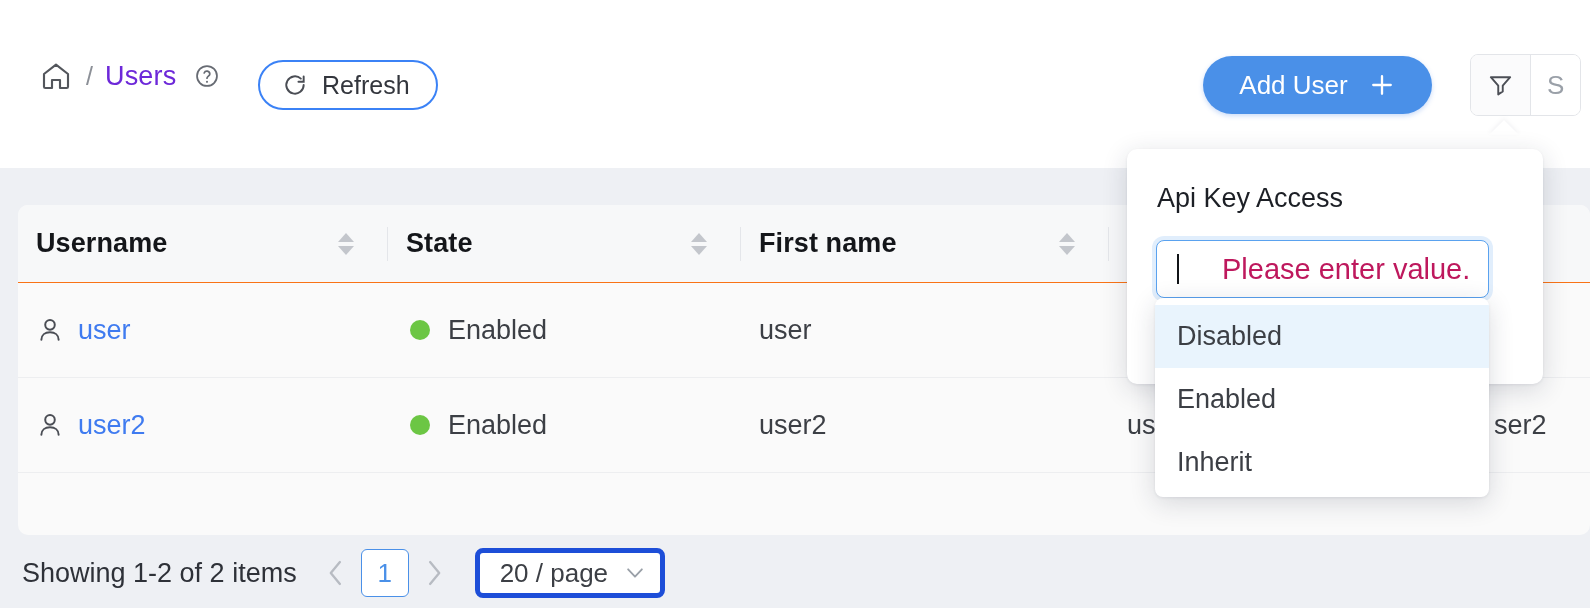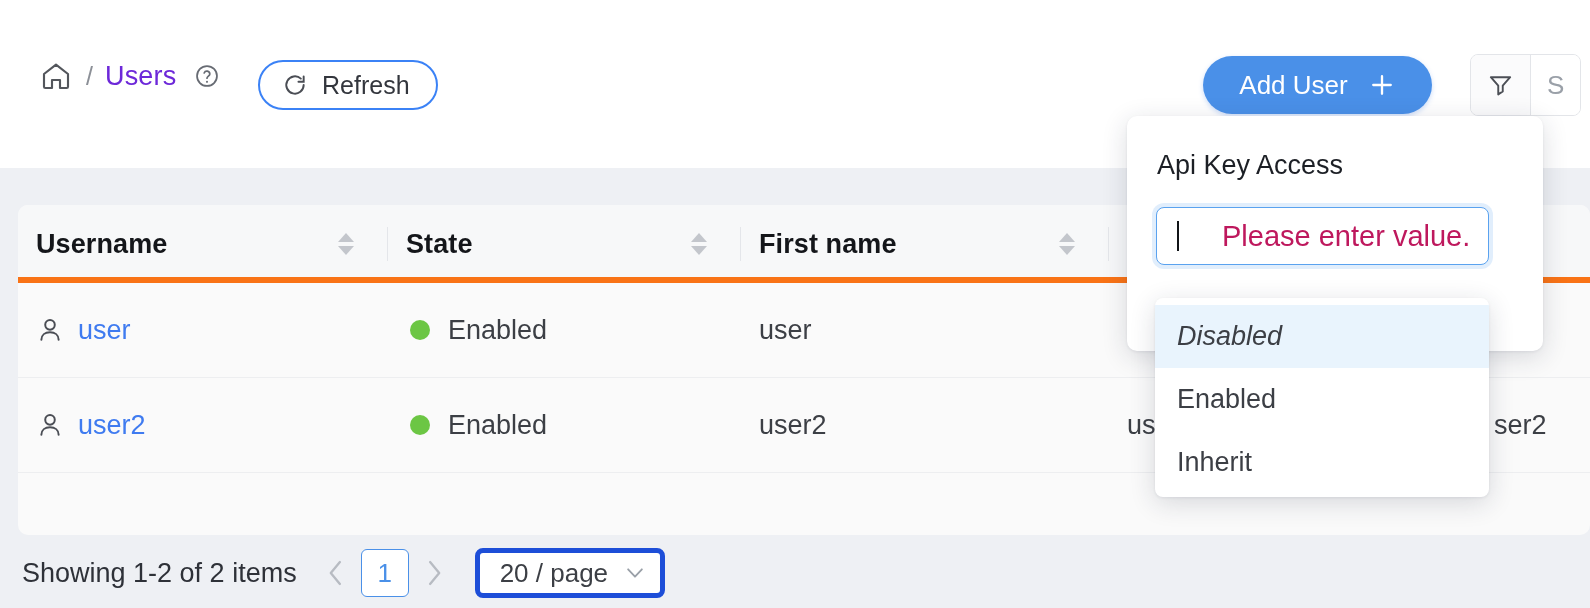--- a/index.html
+++ b/index.html
@@ -64,22 +64,22 @@
   .funnel { width: 27px; height: 27px; color: #4c4f56; display:block; }
   .grp-btn .tl { font-size: 26px; color: #9aa0a8; white-space: nowrap; }
 
   
   .table-card {
     position: absolute; left: 18px; top: 205px; width: 1572px; height: 330px;
     background: #fafafa; border-radius: 10px; overflow: hidden;
   }
   .thead {
     height: 78px; background: #f7f8f9;
-    display: flex; 
-    border-bottom: 6px solid #f97316;
+    display: flex; align-items: center;
+    border-bottom: 1px solid #f97316;
   }
   .th {
     position: relative; height: 78px; display: flex; align-items: center;
     padding-left: 18px; cursor: pointer;
   }
   .th .thl { font-size: 27px; color: #14161a; font-weight: 700; letter-spacing:.1px; }
   .sorter {
     position: absolute; right: 34px; top: 50%; transform: translateY(-50%);
     display: flex; flex-direction: column; gap: 4px;
   }
@@ -122,21 +122,21 @@
   .pg-size {
     margin-left: 26px; height: 50px; padding: 0 14px 0 20px;
     border: 5px solid #1d4ed8; border-radius: 8px; background: #fff;
     display: flex; align-items: center; gap: 16px; cursor: pointer; text-align: center;
   }
   .pg-size .psl { font-size: 26px; color: #3c3f45; }
   .chev-dn { width: 22px; height: 22px; color: #9aa0a8; display:block; }
 
   
   .popover {
-    position: absolute; left: 1127px; top: 116px; width: 416px; height: 235px;
+    position: absolute; left: 1127px; top: 149px; width: 416px; height: 235px;
     background: #ffffff; border-radius: 10px;
     box-shadow: 0 6px 26px rgba(30,40,60,.16), 0 1px 3px rgba(30,40,60,.08);
     text-align: center;
   }
   .pop-arrow {
     position: absolute; left: 1489px; top: 120px;
     width: 0; height: 0;
     border-left: 15px solid transparent; border-right: 15px solid transparent;
     border-bottom: 15px solid #ffffff;
     filter: drop-shadow(0 -2px 2px rgba(30,40,60,.06));
@@ -161,21 +161,21 @@
   .opt-list {
     position: absolute; left: 1155px; top: 298px; width: 334px; height: 199px;
     background: #ffffff; border-radius: 8px;
     box-shadow: 0 6px 26px rgba(30,40,60,.16), 0 1px 3px rgba(30,40,60,.08);
     padding: 7px 0; overflow: hidden;
   }
   .opt {
     height: 63px; display: flex; align-items: center; padding-left: 22px;
     font-size: 27px; color: #3c3f45; cursor: pointer;
   }
-  .opt.active { background: #e9f4fd; font-style: italic; }
+  .opt.active { background: #e9f4fd; }
 </style>
 </head>
 <body>
 
 <div class="topbar">
 
   <div class="crumbs">
     <span>
       <svg class="home-icon" viewBox="0 0 24 24" fill="none" stroke="currentColor" stroke-width="1.6" stroke-linecap="round" stroke-linejoin="round">
         <path d="M3 10.5 12 3.5l9 7V20a1 1 0 0 1-1 1h-5v-6H9v6H4a1 1 0 0 1-1-1z"></path>

